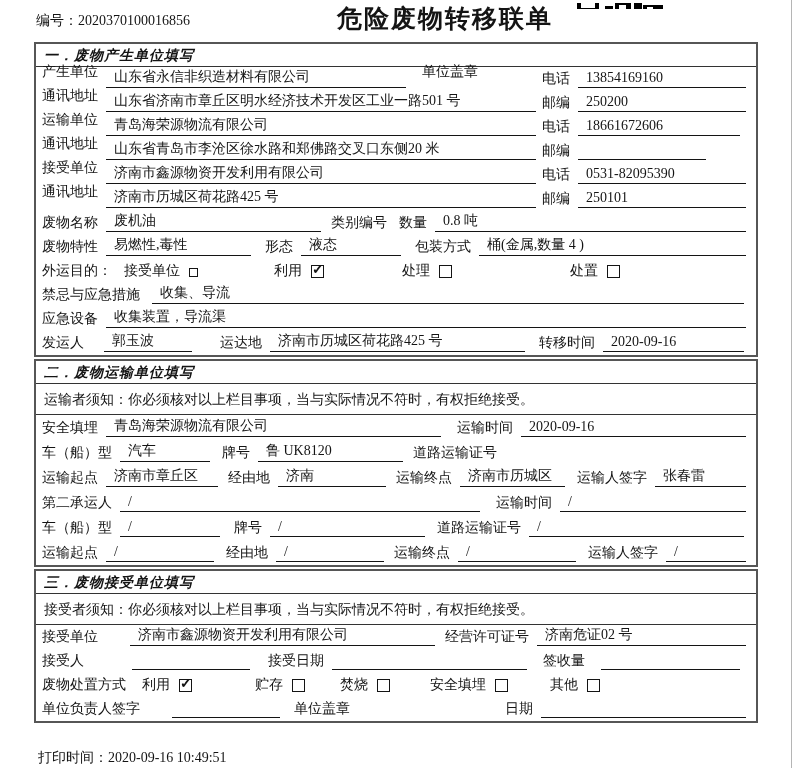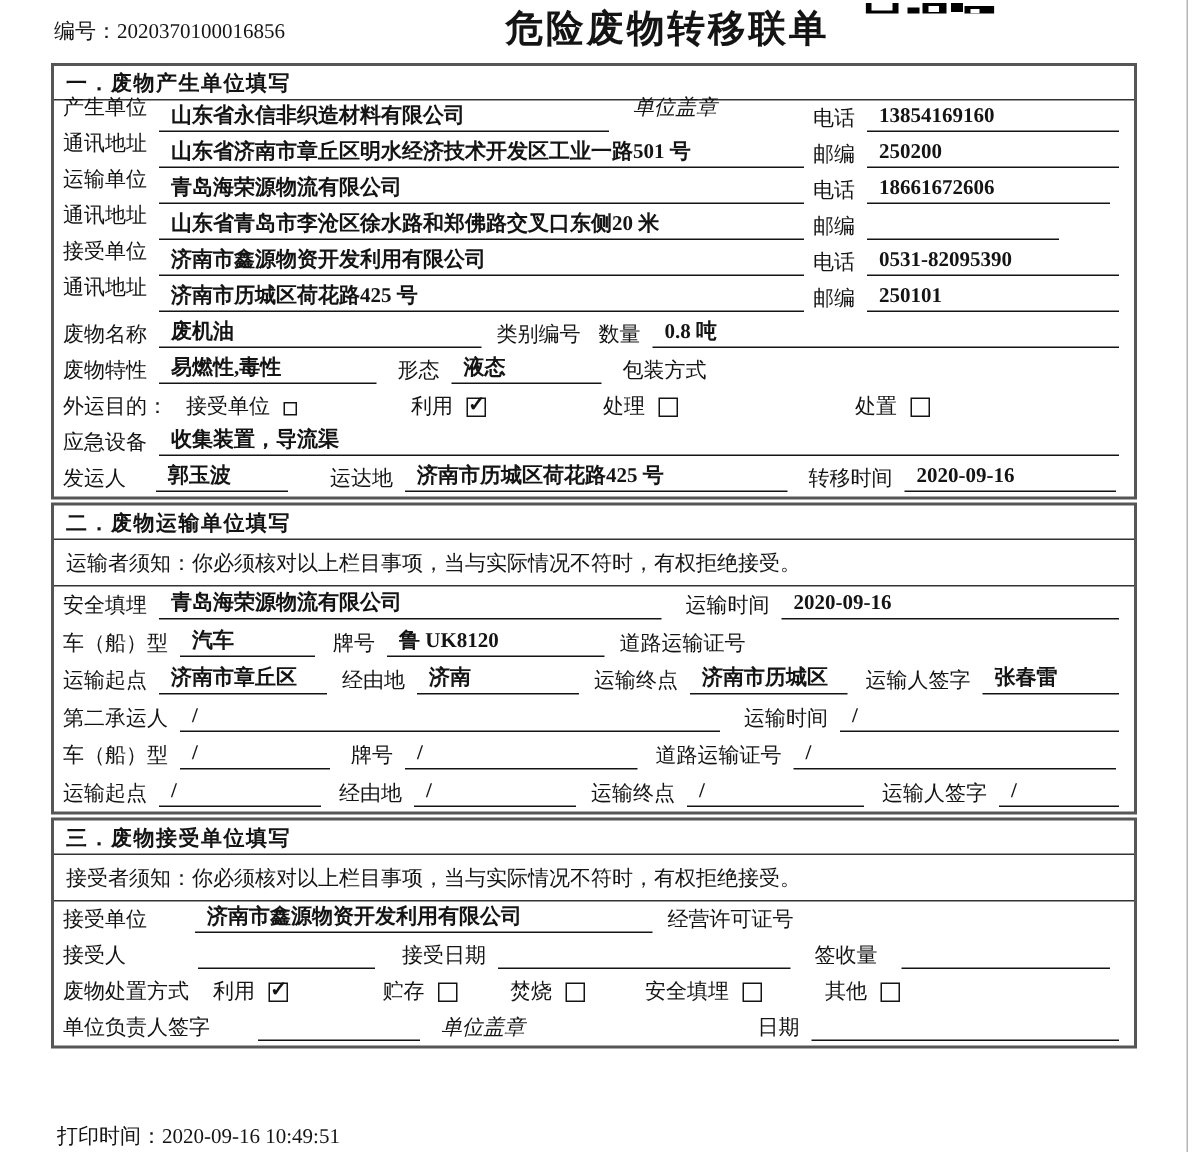--- a/index.html
+++ b/index.html
@@ -13,31 +13,31 @@
   .doc-title { position:absolute; left:445px; top:2px; transform:translateX(-50%);
     font-size:25px; font-weight:700; letter-spacing:2px; white-space:nowrap; }
   .qr-frag { position:absolute; left:577px; top:0; width:86px; height:9px; overflow:hidden; }
   .qr-frag svg rect { fill:#000; }
   .qr-frag svg rect.w { fill:#fff; }
 
   .form { position:absolute; left:34px; top:42px; width:724px; }
   .section { border:2px solid #565656; background:#fff; box-sizing:border-box; }
   .section + .section { margin-top:2px; }
   .sec-head { font-weight:700; letter-spacing:1px; padding:3px 8px 2px 8px;
-    border-bottom:1px solid #333; height:23px; box-sizing:border-box; }
+    border-bottom:1px solid #333; height:23px; box-sizing:border-box;font-style:italic; }
   .notice { padding:7px 8px 4px 8px; border-bottom:1px solid #333; height:31px; box-sizing:border-box; white-space:nowrap; }
   .frow { display:flex; align-items:flex-end; height:24px; padding:0 8px 3px 6px; box-sizing:border-box; }
   .s2 .frow { height:25px; }
   .lbl { white-space:nowrap; flex:none; }
   .val { border-bottom:1px solid #141414; white-space:nowrap; overflow:hidden;
-    margin-left:8px; padding:12px 2px 1px 8px; flex:none; box-sizing:border-box;font-weight:bold; }
+    margin-left:8px; padding:12px 2px 1px 8px; flex:none; box-sizing:border-box; }
   .fill { flex:1 1 auto; }
   .lft { width:500px; display:flex; align-items:center; flex:none; }
   .rgt { flex:1; display:flex; align-items:flex-end; }
-  .plain { white-space:nowrap; flex:none;font-style:italic; }
+  .plain { white-space:nowrap; flex:none; }
   .spacer { flex:1 1 auto; }
   .opt { display:flex; align-items:flex-end; flex:none; }
   .cb { display:inline-block; width:11px; height:11px; border:1.5px solid #141414;
     align-self:flex-end; margin-bottom:2px; margin-left:9px; position:relative; flex:none; }
   .cb.small { width:7px; height:7px; margin-bottom:3px; }
   .cb.checked::after { content:"✓"; position:absolute; top:-5px; left:0; font-size:14px; font-weight:700; }
   .print-line { position:absolute; left:38px; top:749px; white-space:nowrap; }
 </style>
 </head>
 <body>
@@ -141,20 +141,21 @@
       <span class="lbl" style="margin-left:12px">数量</span>
       <span class="val fill" style="margin-right:2px">0.8 吨</span>
     </div>
 
     <div class="frow">
       <span class="lbl">废物特性</span>
       <span class="val" style="width:145px">易燃性,毒性</span>
       <span class="lbl" style="margin-left:14px">形态</span>
       <span class="val" style="width:100px">液态</span>
       <span class="lbl" style="margin-left:14px">包装方式</span>
+      <span class="val fill" style="margin-right:2px">桶(金属,数量 4 )</span>
     </div>
 
     <div class="frow">
       <span class="lbl">外运目的：</span>
       <span class="opt" style="width:150px; margin-left:12px">
         <span>接受单位</span>
         <span class="cb small"></span>
       </span>
       <span class="opt" style="width:128px">
         <span>利用</span>
@@ -164,20 +165,24 @@
         <span>处理</span>
         <span class="cb"></span>
       </span>
       <span class="opt">
         <span>处置</span>
         <span class="cb"></span>
       </span>
     </div>
 
 
+    <div class="frow">
+      <span class="lbl">禁忌与应急措施</span>
+      <span class="val fill" style="margin-left:12px; margin-right:4px">收集、导流</span>
+    </div>
 
     <div class="frow">
       <span class="lbl">应急设备</span>
       <span class="val fill" style="margin-right:2px">收集装置，导流渠</span>
     </div>
 
     <div class="frow">
       <span class="lbl">发运人</span>
       <span class="val" style="width:88px; margin-left:20px">郭玉波</span>
       <span class="lbl" style="margin-left:28px">运达地</span>
@@ -246,20 +251,21 @@
   </div>
 
   <div class="section s3">
     <div class="sec-head">三．废物接受单位填写</div>
     <div class="notice">接受者须知：你必须核对以上栏目事项，当与实际情况不符时，有权拒绝接受。</div>
 
     <div class="frow">
       <span class="lbl">接受单位</span>
       <span class="val" style="width:305px; margin-left:32px">济南市鑫源物资开发利用有限公司</span>
       <span class="lbl" style="margin-left:10px">经营许可证号</span>
+      <span class="val fill" style="margin-right:2px">济南危证02 号</span>
     </div>
 
     <div class="frow">
       <span class="lbl">接受人</span>
       <span class="val" style="width:118px; margin-left:48px"></span>
       <span class="lbl" style="margin-left:18px">接受日期</span>
       <span class="val" style="width:195px"></span>
       <span class="lbl" style="margin-left:16px">签收量</span>
       <span class="val fill" style="margin-right:8px; margin-left:16px"></span>
     </div>

